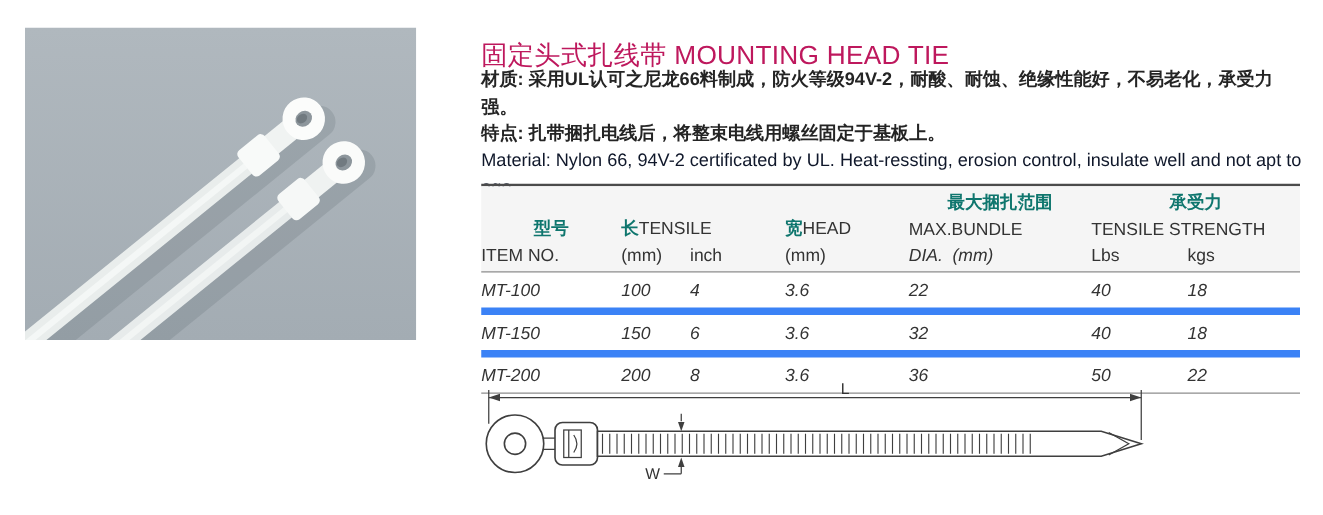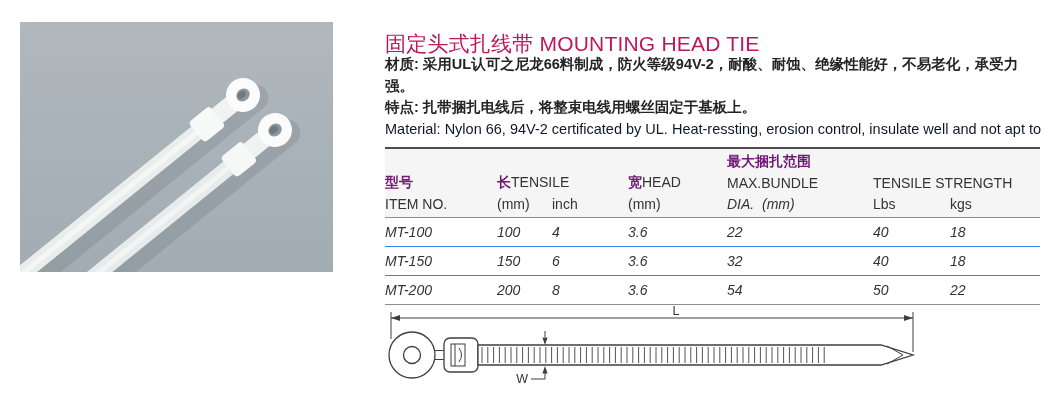--- a/index.html
+++ b/index.html
@@ -26,25 +26,25 @@
     font-size:14px;color:#333;
   }
   .grid7{display:grid;grid-template-columns:112px 55px 76px 99px 146px 77px 90px;}
   .thead{
     display:grid;grid-template-columns:112px 55px 76px 99px 146px 77px 90px;
     grid-template-rows:20px 21px 21px;align-items:center;
     padding-top:3px;padding-bottom:3px;background:#f5f5f5;
     border-bottom:1px solid #8e8e8e;
   }
   .thead span{display:block;}
-  .zh-h{font-weight:700;color:#701a75;}
+  .zh-h{font-weight:700;color:#0f766e;text-align:center;}
   .pre{white-space:pre;font-style:italic;}
   .hpair{display:flex;gap:5px;align-items:baseline;}
   .trow{height:28px;align-items:center;font-style:italic;}
-  .trow + .trow{border-top:1px solid #3b82f6;}
+  .trow + .trow{border-top:6px solid #3b82f6;}
   
   .diagram{position:absolute;left:385px;top:304px;width:660px;height:106px;}
   .diagram svg{display:block;}
   .dim-text{font-family:"Liberation Sans",sans-serif;font-size:12.5px;fill:#333;}
 </style>
 </head>
 <body>
 
 <div class="photo">
   <svg width="313" height="250" viewBox="0 0 313 250">
@@ -105,20 +105,21 @@
     <span style="grid-area:3/2">(mm)</span>
     <span style="grid-area:3/3">inch</span>
 
     <span style="grid-area:2/4" class="hpair"><b class="zh-h">宽</b><i style="font-style:normal">HEAD</i></span>
     <span style="grid-area:3/4">(mm)</span>
 
     <span style="grid-area:1/5" class="zh-h">最大捆扎范围</span>
     <span style="grid-area:2/5">MAX.BUNDLE</span>
     <span style="grid-area:3/5" class="pre">DIA.  (mm)</span>
 
+    <span style="grid-area:1/6/1/8" class="zh-h">承受力</span>
     <span style="grid-area:2/6/2/8">TENSILE STRENGTH</span>
     <span style="grid-area:3/6">Lbs</span>
     <span style="grid-area:3/7">kgs</span>
   </div>
 
   <div class="grid7 trow">
     <span>MT-100</span>
     <span>100</span>
     <span>4</span>
     <span>3.6</span>
@@ -133,21 +134,21 @@
     <span>3.6</span>
     <span>32</span>
     <span>40</span>
     <span>18</span>
   </div>
   <div class="grid7 trow">
     <span>MT-200</span>
     <span>200</span>
     <span>8</span>
     <span>3.6</span>
-    <span>54</span>
+    <span>36</span>
     <span>50</span>
     <span>22</span>
   </div>
 </div>
 
 <div class="diagram">
   <svg width="660" height="106" viewBox="0 0 660 104">
     <g stroke="#3f3f3f" stroke-width="1" fill="none">
 
       <line x1="6" y1="7" x2="6" y2="34"></line>

